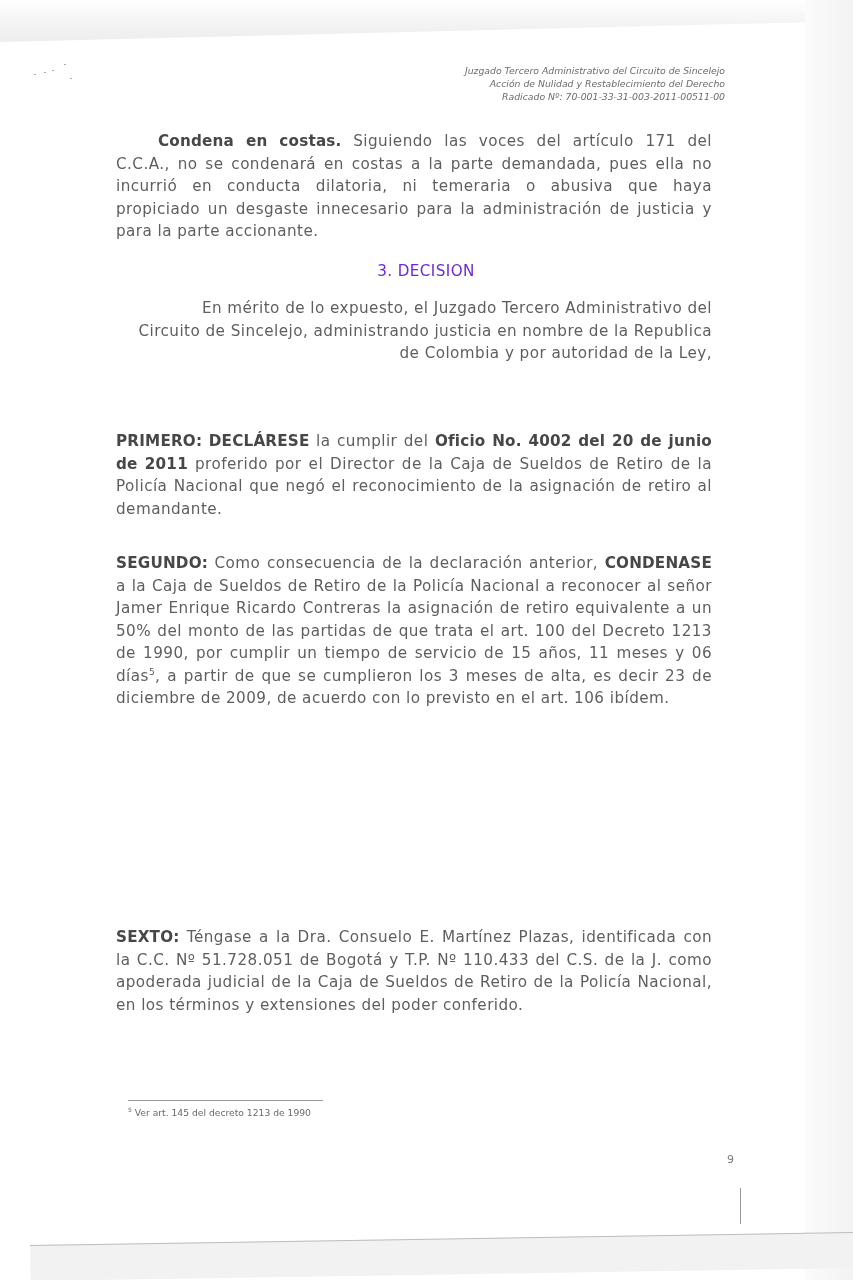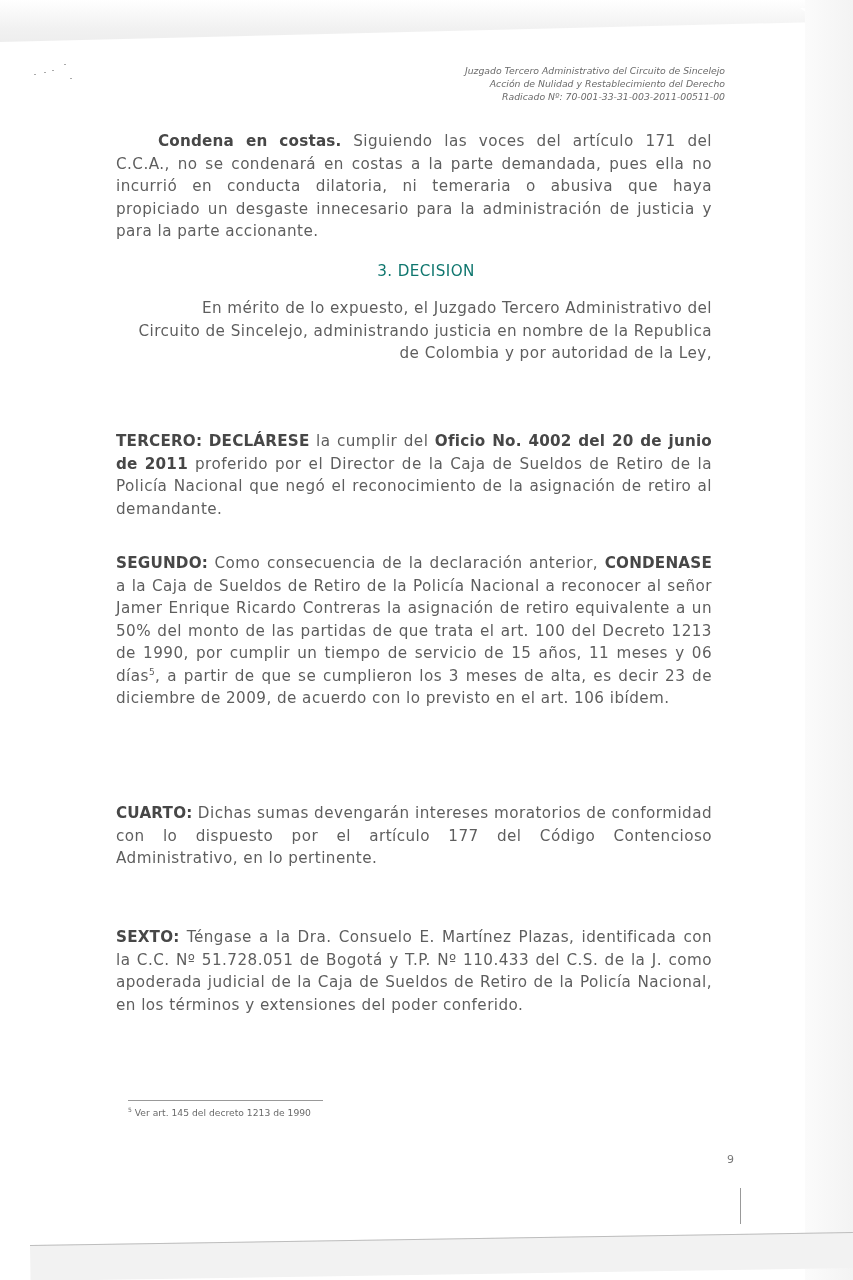--- a/index.html
+++ b/index.html
@@ -35,21 +35,21 @@
     .header .rad { }
     .para {
       position: absolute; left: 116px; width: 596px;
       font-size: 15.2px; line-height: 22.5px;
       text-align: justify; letter-spacing: 0.45px; color: #5e5e5e;
     }
     .indent { text-indent: 42px; }
     .b { font-weight: bold; color: #474747; letter-spacing: 0.2px; }
     .center {
       position: absolute; left: 128px; width: 596px; text-align: center;
-      font-size: 15.2px; color: #0f766e; letter-spacing: 0.4px;
+      font-size: 15.2px; color: #6d28d9; letter-spacing: 0.4px;
     }
     .footnote-rule {
       position: absolute; left: 128px; top: 1100px; width: 195px; height: 1px; background: #999;
     }
     .footnote {
       position: absolute; left: 128px; top: 1107px; font-size: 9.2px; color: #6a6a6a;
     }
     .footnote sup { font-size: 6px; }
     .page-number {
       position: absolute; left: 727px; top: 1153px; font-size: 11px; color: #777;
@@ -87,32 +87,29 @@
   <div class="para indent" style="top:130px">
     <span class="b">Condena en costas.</span><span> Siguiendo las voces del artículo 171 del C.C.A., no se condenará en costas a la parte demandada, pues ella no incurrió en conducta dilatoria, ni temeraria o abusiva que haya propiciado un desgaste innecesario para la administración de justicia y para la parte accionante.</span>
   </div>
 
   <div class="center" style="top:262px">3. DECISION</div>
 
   <div class="para indent" style="top:297px; text-align:right;">En mérito de lo expuesto, el Juzgado Tercero Administrativo del Circuito de Sincelejo, administrando justicia en nombre de la Republica de Colombia y por autoridad de la Ley,</div>
 
 
   <div class="para" style="top:430px">
-    <span class="b">TERCERO:</span>
+    <span class="b">PRIMERO:</span>
     <span class="b">DECLÁRESE</span><span> la cumplir del </span><span class="b">Oficio No. 4002 del 20 de junio de 2011</span><span> proferido por el Director de la Caja de Sueldos de Retiro de la Policía Nacional que negó el reconocimiento de la asignación de retiro al demandante.</span>
   </div>
 
   <div class="para" style="top:552px">
     <span class="b">SEGUNDO:</span><span> Como consecuencia de la declaración anterior, </span><span class="b">CONDENASE</span><span> a la Caja de Sueldos de Retiro de la Policía Nacional a reconocer al señor Jamer Enrique Ricardo Contreras  la asignación de retiro  equivalente a un 50% del monto de las partidas de que trata el art. 100 del Decreto 1213 de 1990, por cumplir un tiempo de servicio de 15 años, 11 meses y 06 días</span><sup>5</sup><span>, a partir de que se cumplieron los 3 meses de alta, es decir 23 de diciembre de 2009, de acuerdo con lo previsto en el art. 106 ibídem.</span>
   </div>
 
 
-  <div class="para" style="top:802px">
-    <span class="b">CUARTO:</span><span> Dichas sumas devengarán intereses moratorios de conformidad con lo dispuesto por el artículo 177 del Código Contencioso Administrativo, en lo pertinente.</span>
-  </div>
 
 
   <div class="para" style="top:926px">
     <span class="b">SEXTO:</span><span> Téngase a la Dra. Consuelo E. Martínez Plazas, identificada con la C.C. Nº 51.728.051 de Bogotá y T.P. Nº 110.433 del C.S. de la J. como apoderada judicial de la Caja de Sueldos de Retiro de la Policía Nacional, en los términos y extensiones del poder conferido.</span>
   </div>
 
   <div class="footnote-rule"></div>
   <div class="footnote">
     <sup>5</sup><span> Ver art. 145 del decreto 1213 de 1990</span>
   </div>

